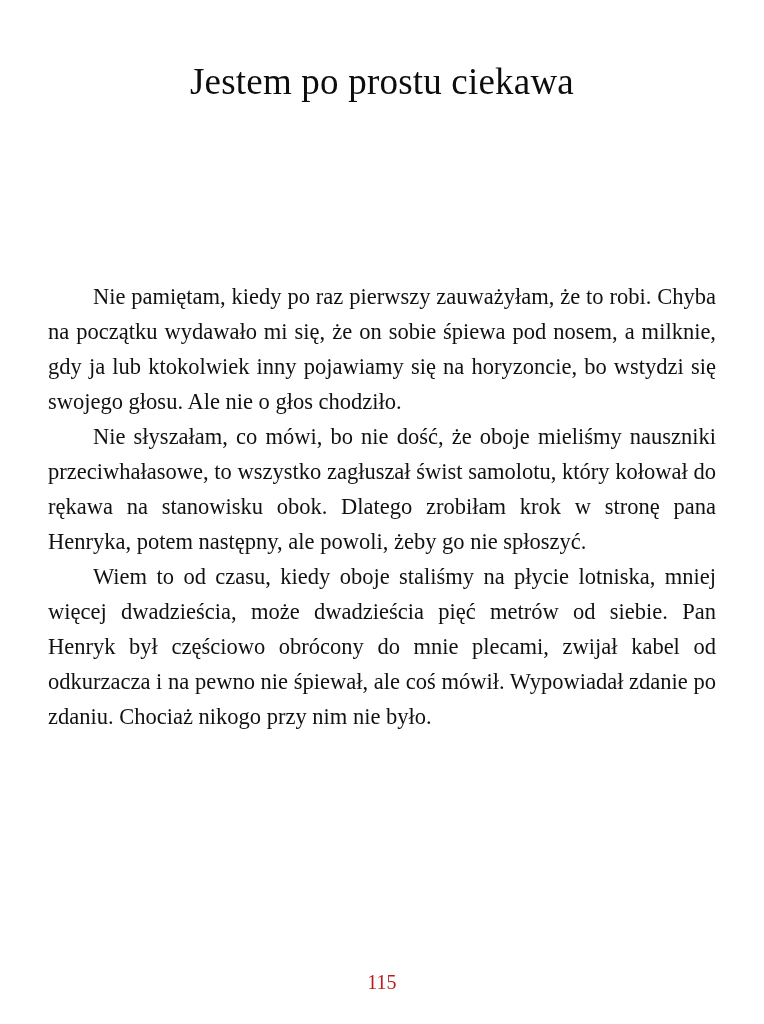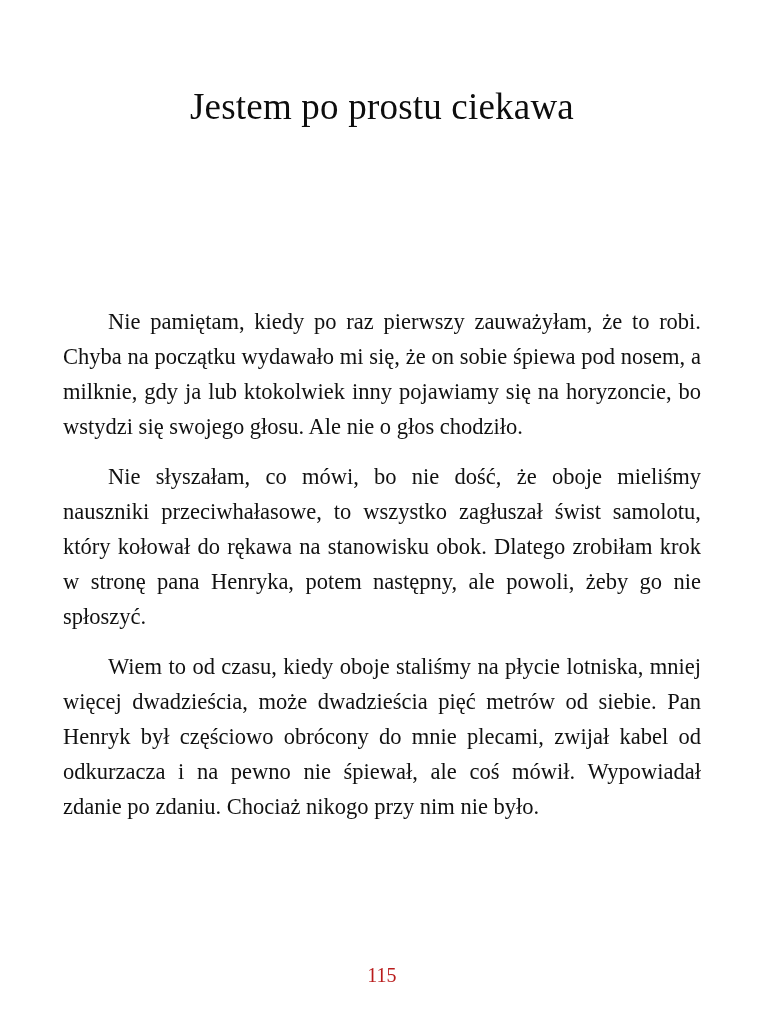--- a/index.html
+++ b/index.html
@@ -21,36 +21,36 @@
     box-sizing: border-box;
     padding: 0 48px;
     position: relative;
     display: block;
   }
   .chapter-title {
     text-align: center;
     font-size: 37px;
     font-weight: 400;
     letter-spacing: 0.2px;
-    margin: 1px;
-    padding-top: 84px;
+    margin: 8px;
+    padding-top: 52px;
     line-height: 1.2;
     color: #0d0d0d;
   }
   .body-text {
     margin-top: 176px;
     font-size: 22.5px;
     line-height: 1.555;
     text-align: justify;
     text-justify: inter-word;
     hyphens: manual;
     color: #111111;
   }
   .body-text p {
-    margin: 15px;
+    margin: 0;
     text-indent: 2.0em;
   }
   .page-number {
     position: absolute;
     left: 0;
     right: 0;
     bottom: 38px;
     text-align: center;
     font-size: 20px;
     color: #b91c1c;

